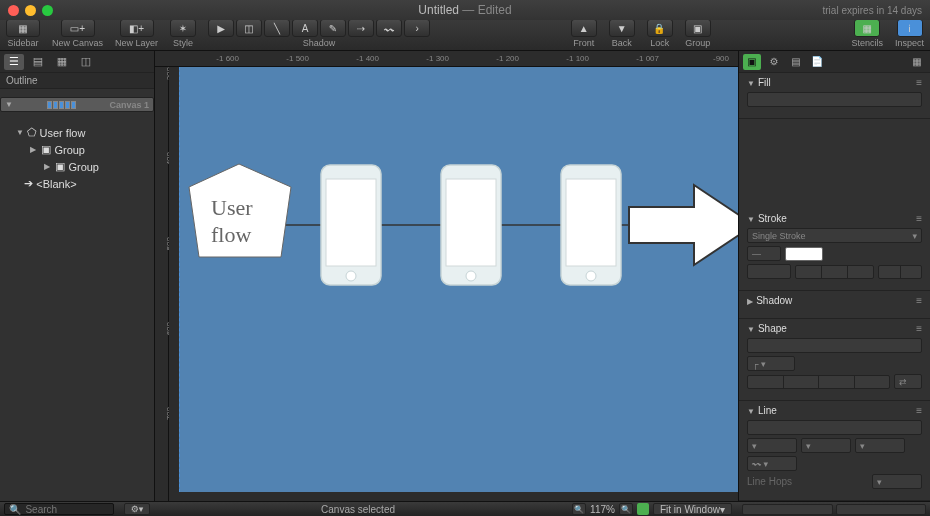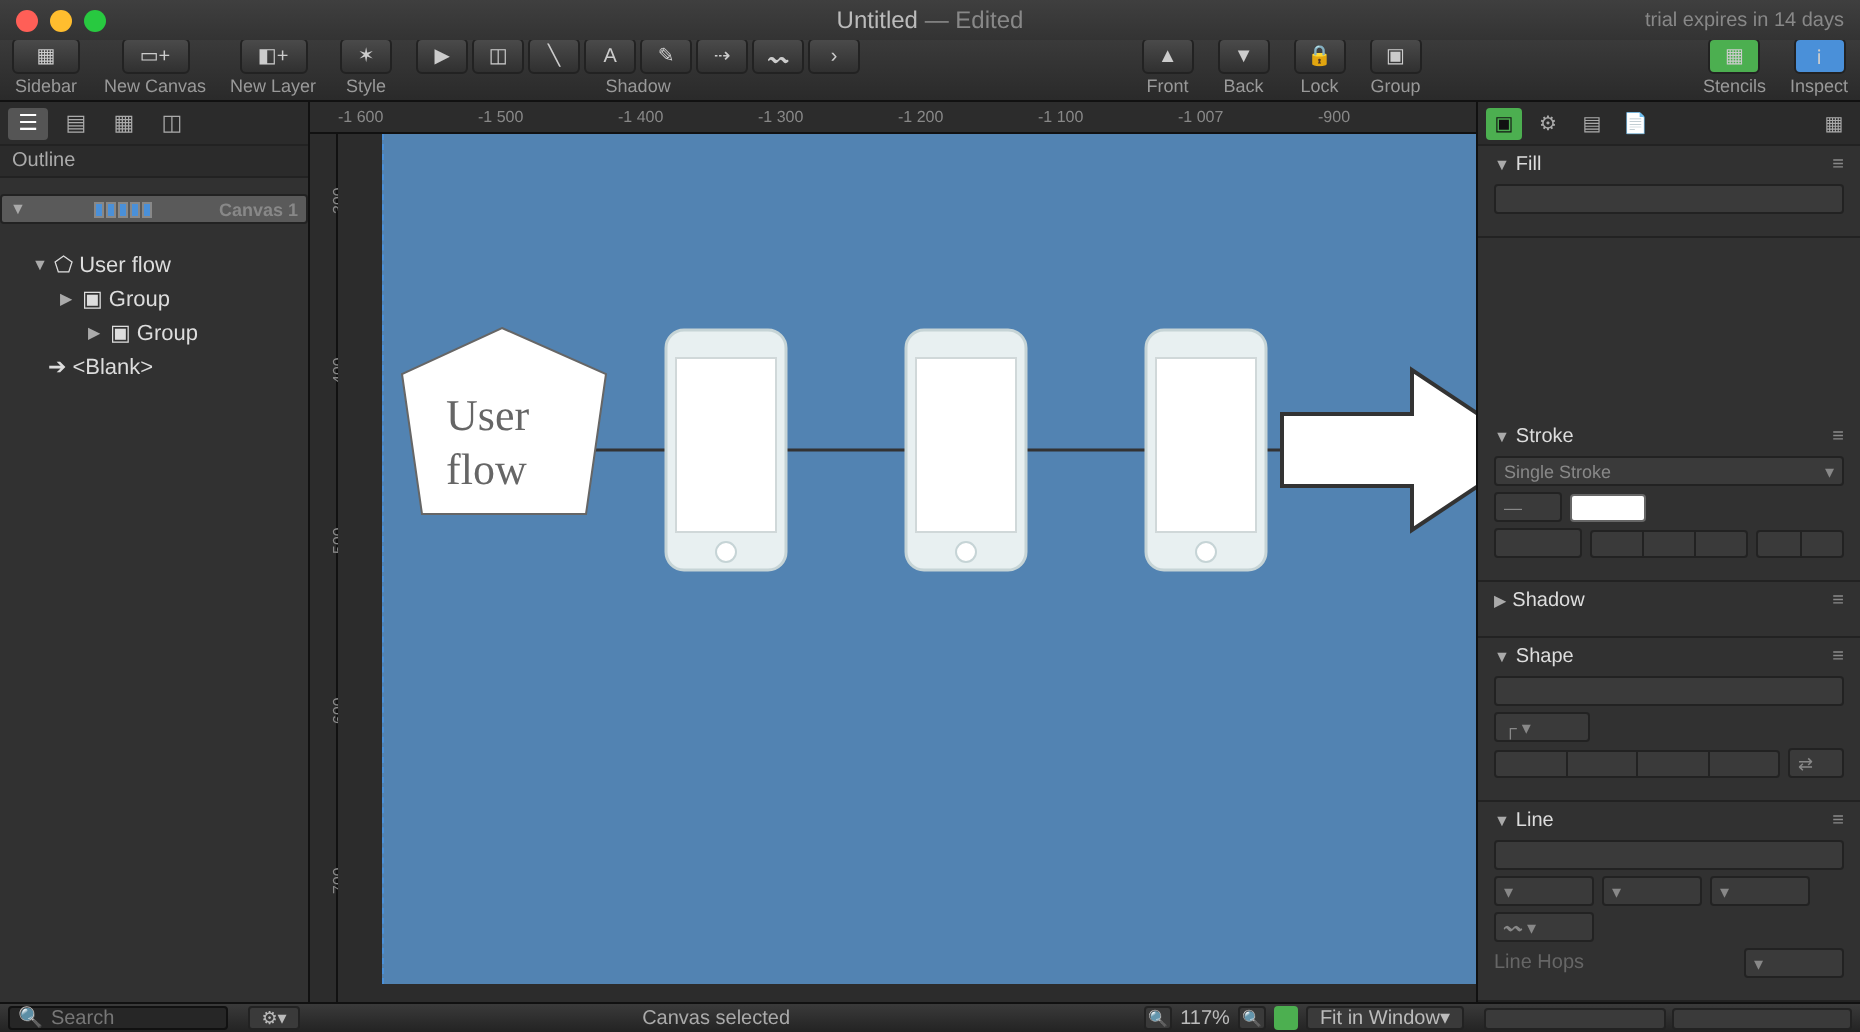--- a/index.html
+++ b/index.html
@@ -28,23 +28,23 @@
 .tree-row { display:flex; align-items:center; height:17px; padding-left:4px; gap:3px; color:#ddd;}
 .tree-row.sel { background:#5a5a5a; font-weight:600; }
 .disc { color:#aaa; font-size:8px; width:8px; }
 .lay-ic { display:flex; gap:1px; }
 .lay-ic i{width:5px;height:8px;border:1px solid #888;background:#4a90d9;}
 .canvas-area { flex:1; position:relative; background:#2c2c2c; display:flex; }
 .vruler { width:14px; background:#2c2c2c; position:relative; border-right:1px solid #111;}
 .hruler { height:16px; background:#2c2c2c; border-bottom:1px solid #111; font-size:8px; color:#888; display:flex; align-items:center; overflow:hidden; padding-left:14px;}
 .hruler span{display:inline-block;width:70px;flex-shrink:0;}
 .vruler .vt{position:absolute;font-size:8px;color:#888;transform:rotate(-90deg);transform-origin:0 0;width:40px;}
-.canvas-wrap{flex:1;display:flex;flex-direction:column;}
+.canvas-wrap{flex:1;display:flex;flex-direction:column;text-align:right;}
 .viewport{flex:1;position:relative;overflow:hidden;background:#2c2c2c;}
-.canvas{position:absolute;left:22px;top:0;width:566px;height:425px;background:#5283b2;}
+.canvas{position:absolute;left:10px;top:0;width:566px;height:425px;background:#5283b2;}
 svg.flow{position:absolute;inset:0;}
 .phone{fill:#e8f0f1;stroke:#c6d4d6;stroke-width:1.5;}
 .screen{fill:#fff;stroke:#d0d8d9;}
 .arrow{fill:#fff;stroke:#333;stroke-width:2;}
 .pent{fill:#fff;stroke:#666;}
 .uft{font-family:"Brush Script MT","Segoe Script",cursive;font-size:22px;fill:#666;}
 .inspector { width:192px; background:#313131; border-left:1px solid #111; display:flex; flex-direction:column; font-size:10px; color:#bbb; overflow:hidden;}
 .itabs { height:22px; display:flex; align-items:center; padding:0 4px; gap:4px; border-bottom:1px solid #222; background:#2b2b2b;}
 .itab{width:18px;height:16px;border-radius:2px;display:flex;align-items:center;justify-content:center;color:#aaa;}
 .itab.active{background:#4caf50;color:#111;}

